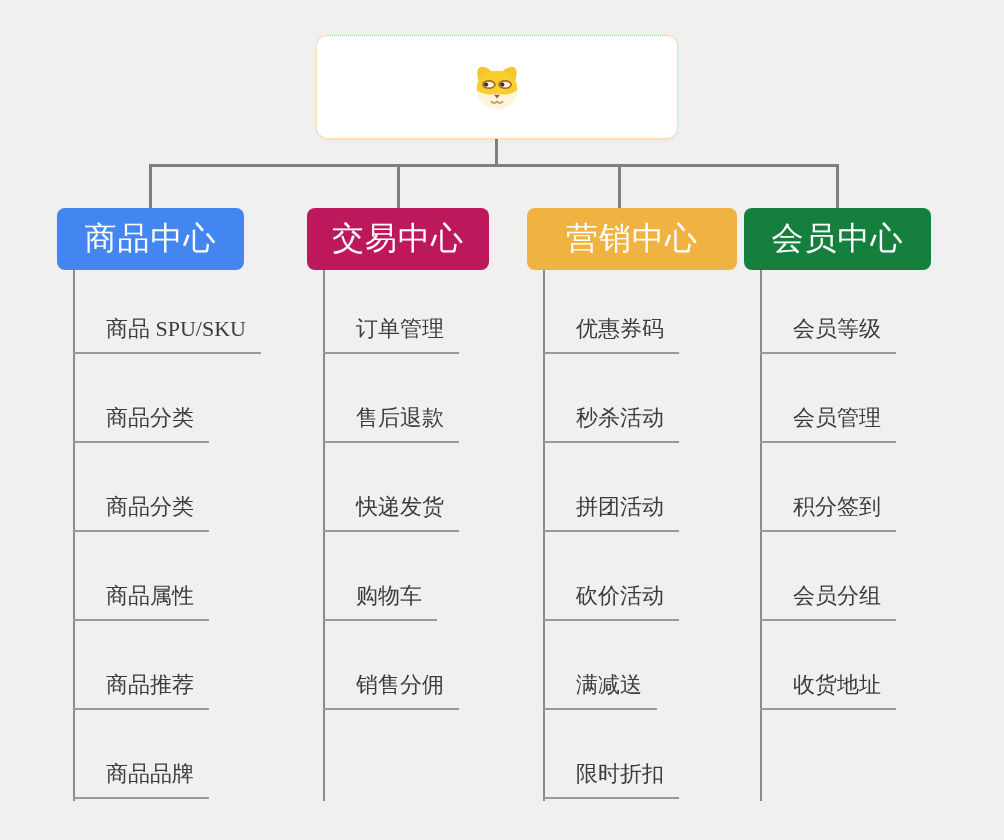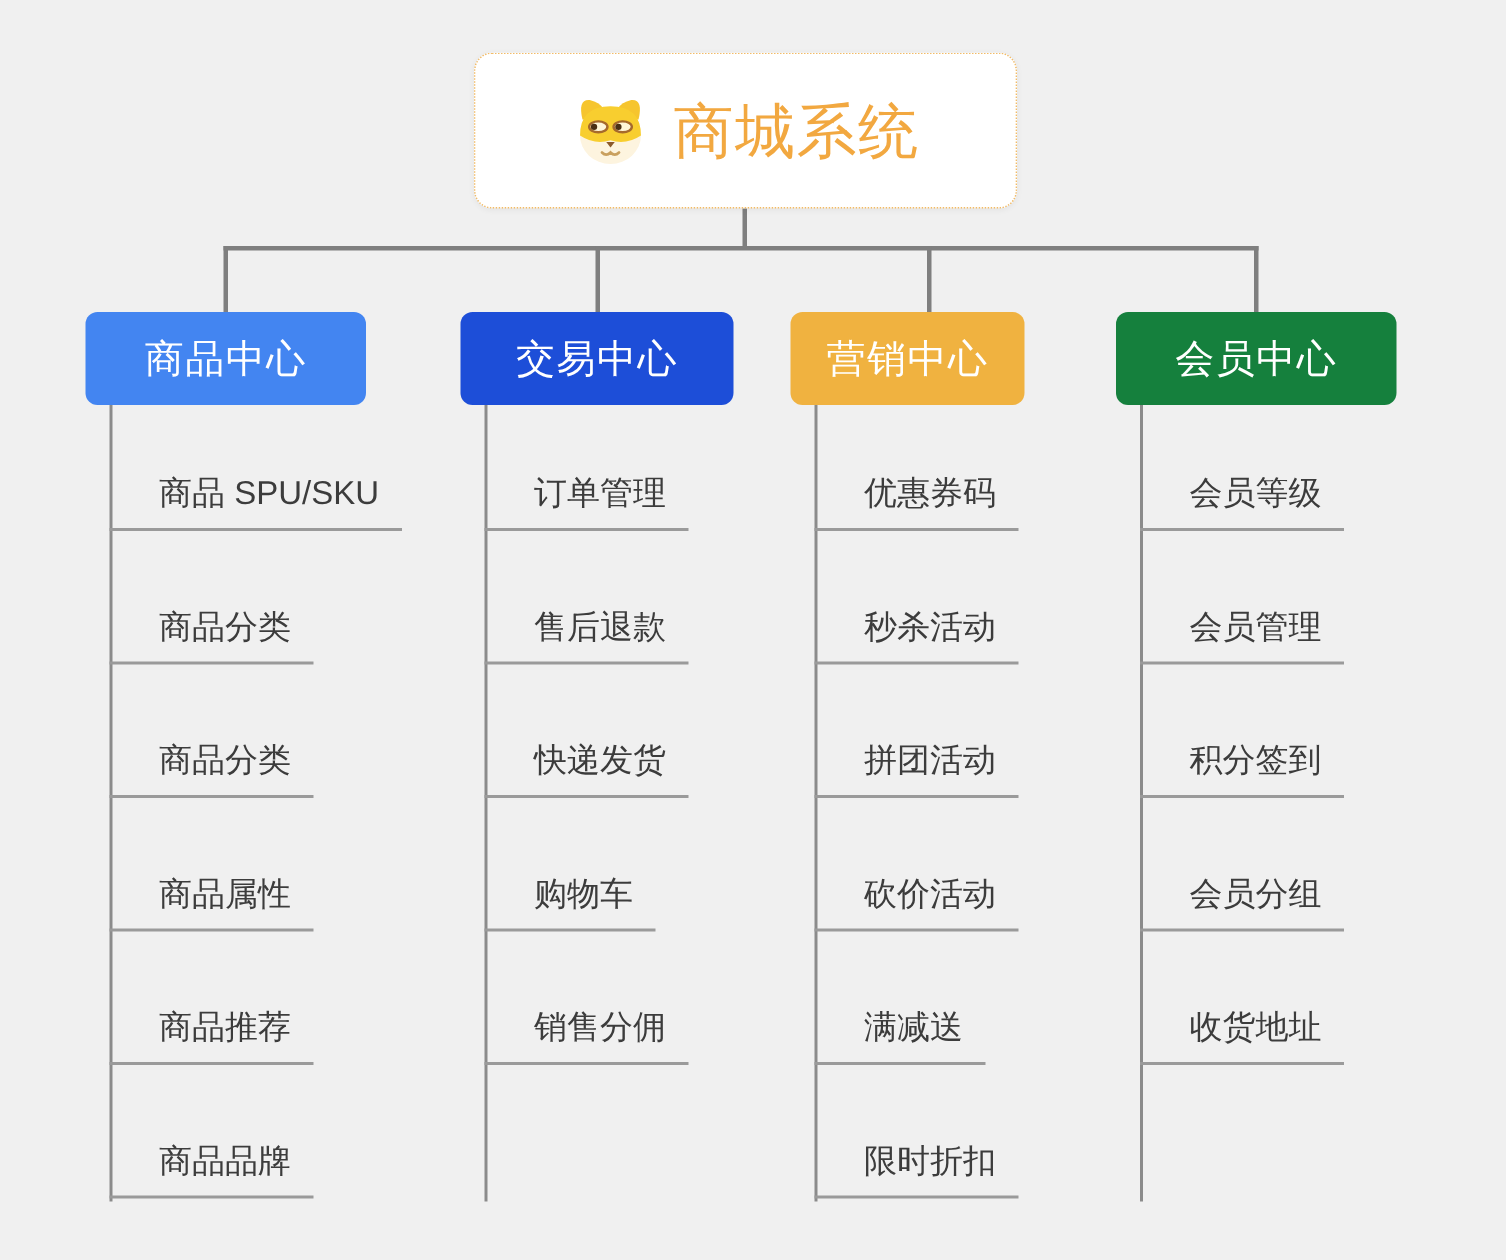--- a/index.html
+++ b/index.html
@@ -30,40 +30,41 @@
   .conn { position:absolute; background:#7F7F7F; }
   .conn-root-stub   { left:495px; top:139px; width:3px;  height:26px; }
   .conn-horizontal  { left:149px; top:164px; width:690px; height:3px; }
   .conn-drop        { top:164px; width:3px; height:44px; }
   .drop-0 { left:149px; } .drop-1 { left:397px; } .drop-2 { left:618px; } .drop-3 { left:836px; }
 
   
   .branch { position:absolute; top:208px; }
   .branch-0 { left:57px;  width:187px; }
   .branch-1 { left:307px; width:182px; }
-  .branch-2 { left:527px; width:156px; }
+  .branch-2 { left:527px; width:210px; }
   .branch-3 { left:744px; width:187px; }
 
   .branch-header {
     height:62px; border-radius:8px;
     display:flex; align-items:center; justify-content:center;
-    color:#FFFFFF; font-size:26px; letter-spacing:1px;
+    color:#FFFFFF; font-size:32px; letter-spacing:1px;
     cursor:default;
   }
   .spine {
     position:absolute; left:16px; top:62px;
     width:2px; height:531px; background:#8B8B8B;
   }
   .leaves { position:absolute; left:16px; top:62px; }
   .leaf {
     height:89px;
     display:flex; align-items:flex-end;
     width:fit-content; white-space:nowrap;
     padding:0 15px 8px 33px;
     border-bottom:2px solid #9A9A9A;
+    font-family:Liberation Serif, serif;
   }
   .leaf:first-child { height:84px; }
   .leaf-label { font-size:22px; color:#3C3C3C; }
 </style>
 </head>
 <body>
 
 <div class="canvas">
 
   <div class="conn conn-root-stub"></div>
@@ -79,21 +80,20 @@
       <path d="M55 20 Q59 3 49 4 Q41 6 38 11 L49 20 Z" fill="#F6C52E"></path>
       <ellipse cx="32" cy="33" rx="25" ry="23.5" fill="#FDF4DF"></ellipse>
       <path d="M7 33 Q7 9 32 9 Q57 9 57 33 Q45 41 32 37 Q19 41 7 33 Z" fill="#F8CE2F"></path>
       <ellipse cx="22" cy="26" rx="7.5" ry="4.5" fill="#FFF6D8" stroke="#A66A2C" stroke-width="2"></ellipse>
       <ellipse cx="42" cy="26" rx="7.5" ry="4.5" fill="#FFF6D8" stroke="#A66A2C" stroke-width="2"></ellipse>
       <circle cx="18.5" cy="26" r="2.6" fill="#4A2F14"></circle>
       <circle cx="38.5" cy="26" r="2.6" fill="#4A2F14"></circle>
       <path d="M28.5 38.5 L35.5 38.5 L32 43 Z" fill="#8C5A2B"></path>
       <path d="M25 47 Q28.5 50.5 32 47 Q35.5 50.5 39 47" stroke="#C9A05F" stroke-width="2.2" fill="none" stroke-linecap="round"></path>
     </svg>
-    <span class="root-title" style="color: rgb(242, 168, 64);">商城系统</span>
   </div>
 
   <div class="branch branch-0">
     <div class="branch-header" style="background: rgb(67, 133, 241);">
       <span>商品中心</span>
     </div>
     <div class="spine"></div>
     <div class="leaves">
       <div class="leaf">
           <span class="leaf-label">商品 SPU/SKU</span>
@@ -110,21 +110,21 @@
       <div class="leaf">
           <span class="leaf-label">商品推荐</span>
         </div>
       <div class="leaf">
           <span class="leaf-label">商品品牌</span>
         </div>
     </div>
   </div>
 
   <div class="branch branch-1">
-    <div class="branch-header" style="background: #1d4ed8; justify-content: center;">
+    <div class="branch-header" style="background: #be185d; justify-content: center;">
       <span>交易中心</span>
     </div>
     <div class="spine"></div>
     <div class="leaves">
       <div class="leaf">
           <span class="leaf-label">订单管理</span>
         </div>
       <div class="leaf">
           <span class="leaf-label">售后退款</span>
         </div>

